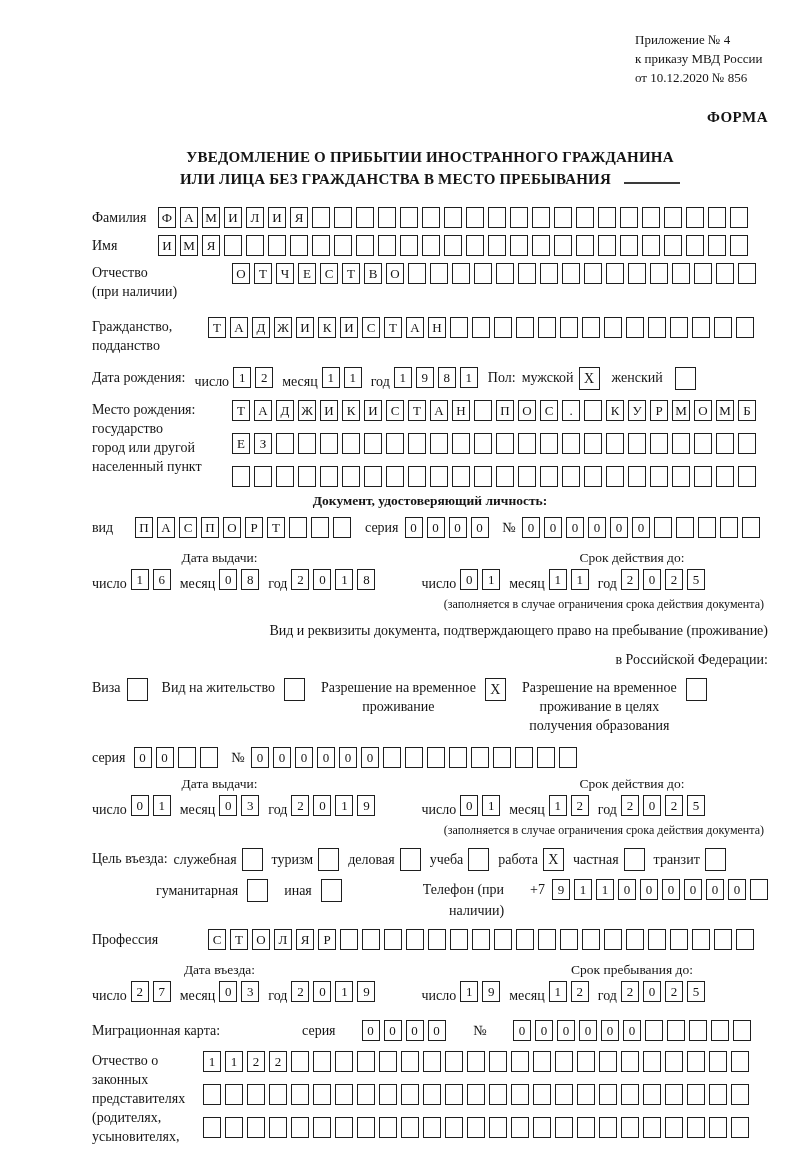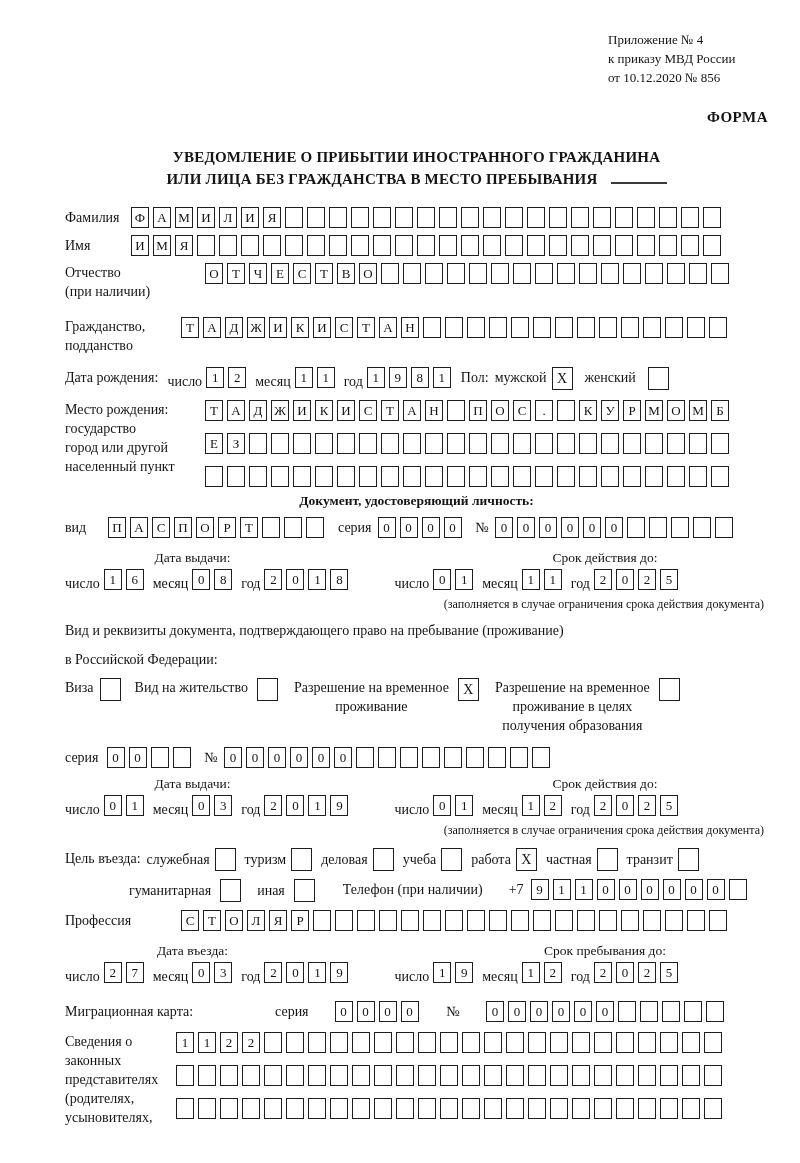--- a/index.html
+++ b/index.html
@@ -1,18 +1,18 @@
 <!DOCTYPE html>
 <html><head>
 <meta charset="utf-8">
 <style>
   html,body{margin:0;padding:0;background:#ffffff;}
   .page{
     width:800px;height:1163px;box-sizing:border-box;
-    padding:30px 32px 14px 65px;
+    padding:30px 32px 14px 92px;
     font-family:"Liberation Serif","DejaVu Serif",serif;
     color:#141414;font-size:14px;position:relative;overflow:hidden;background:#fff;
   }
   .annex{margin-left:543px;font-size:13px;line-height:19px;}
   .annex-note{margin-top:5px;font-size:12.5px;line-height:18px;}
   .forma{margin-top:22px;text-align:right;font-weight:bold;font-size:15px;letter-spacing:.5px;}
   .title{margin-top:20px;text-align:center;font-weight:bold;font-size:15px;line-height:22px;letter-spacing:.2px;}
   .t-underline{display:inline-block;width:56px;height:13px;border-bottom:2px solid #3a3a3a;margin-left:13px;}
   .sect{margin-top:22px;font-weight:bold;font-size:14px;letter-spacing:.2px;}
   .row{display:flex;align-items:flex-start;}
@@ -41,21 +41,21 @@
   .dgroup .dlbl:first-child{margin-left:0;}
   .dg2{margin-left:46px;}
   .date-headers{display:flex;font-size:13.5px;margin-top:12px;}
   .dh1{width:255px;text-align:center;}
   .dh2{width:270px;text-align:center;margin-left:150px;}
   .date-row{margin-top:3px;}
   .fn{font-size:12px;text-align:right;margin-top:3px;padding-right:4px;}
   .doc-heading{margin-top:6px;text-align:center;font-weight:bold;font-size:13.5px;}
   .serlbl{margin:0 6px 0 14px;line-height:21px;}
   .serlbl-first{margin-left:0;margin-right:8px;line-height:21px;}
-  .plain{line-height:21px;}
+  .plain{line-height:21px;text-align:right;}
   .opt{display:flex;align-items:flex-start;}
   .opt-lines{text-align:center;line-height:19px;}
   .opt-lines span{display:block;}
   .opt .checkbox{margin-left:9px;}
   .p-pair{display:flex;align-items:center;margin-left:9px;}
   .p-pair .checkbox{margin-left:5px;}
   .indent{margin-left:64px;}
   .mt7{margin-top:7px;} .mt2{margin-top:16px;} .mt12{margin-top:12px;}
   .mt8{margin-top:8px;} .mt6{margin-top:8px;} .mt10{margin-top:10px;}
   .mt14{margin-top:14px;gap:20px;} .mt17{margin-top:17px;}
@@ -673,21 +673,21 @@
         <span class="cell">&nbsp;</span>
         <span class="cell">&nbsp;</span>
         <span class="cell">&nbsp;</span>
         <span class="cell">&nbsp;</span>
         <span class="cell">&nbsp;</span>
       </span>
   </div>
 
   <div class="row mt10">
     <span class="lbl-block w-guard">
-      <span>Сведения о</span>
+      <span>Отчество о</span>
       <span>законных</span>
       <span>представителях</span>
       <span>(родителях,</span>
       <span>усыновителях,</span>
 
     </span>
     <span class="cell-rows">
       <span class="cells">
           <span class="cell">1</span>
           <span class="cell">1</span>

